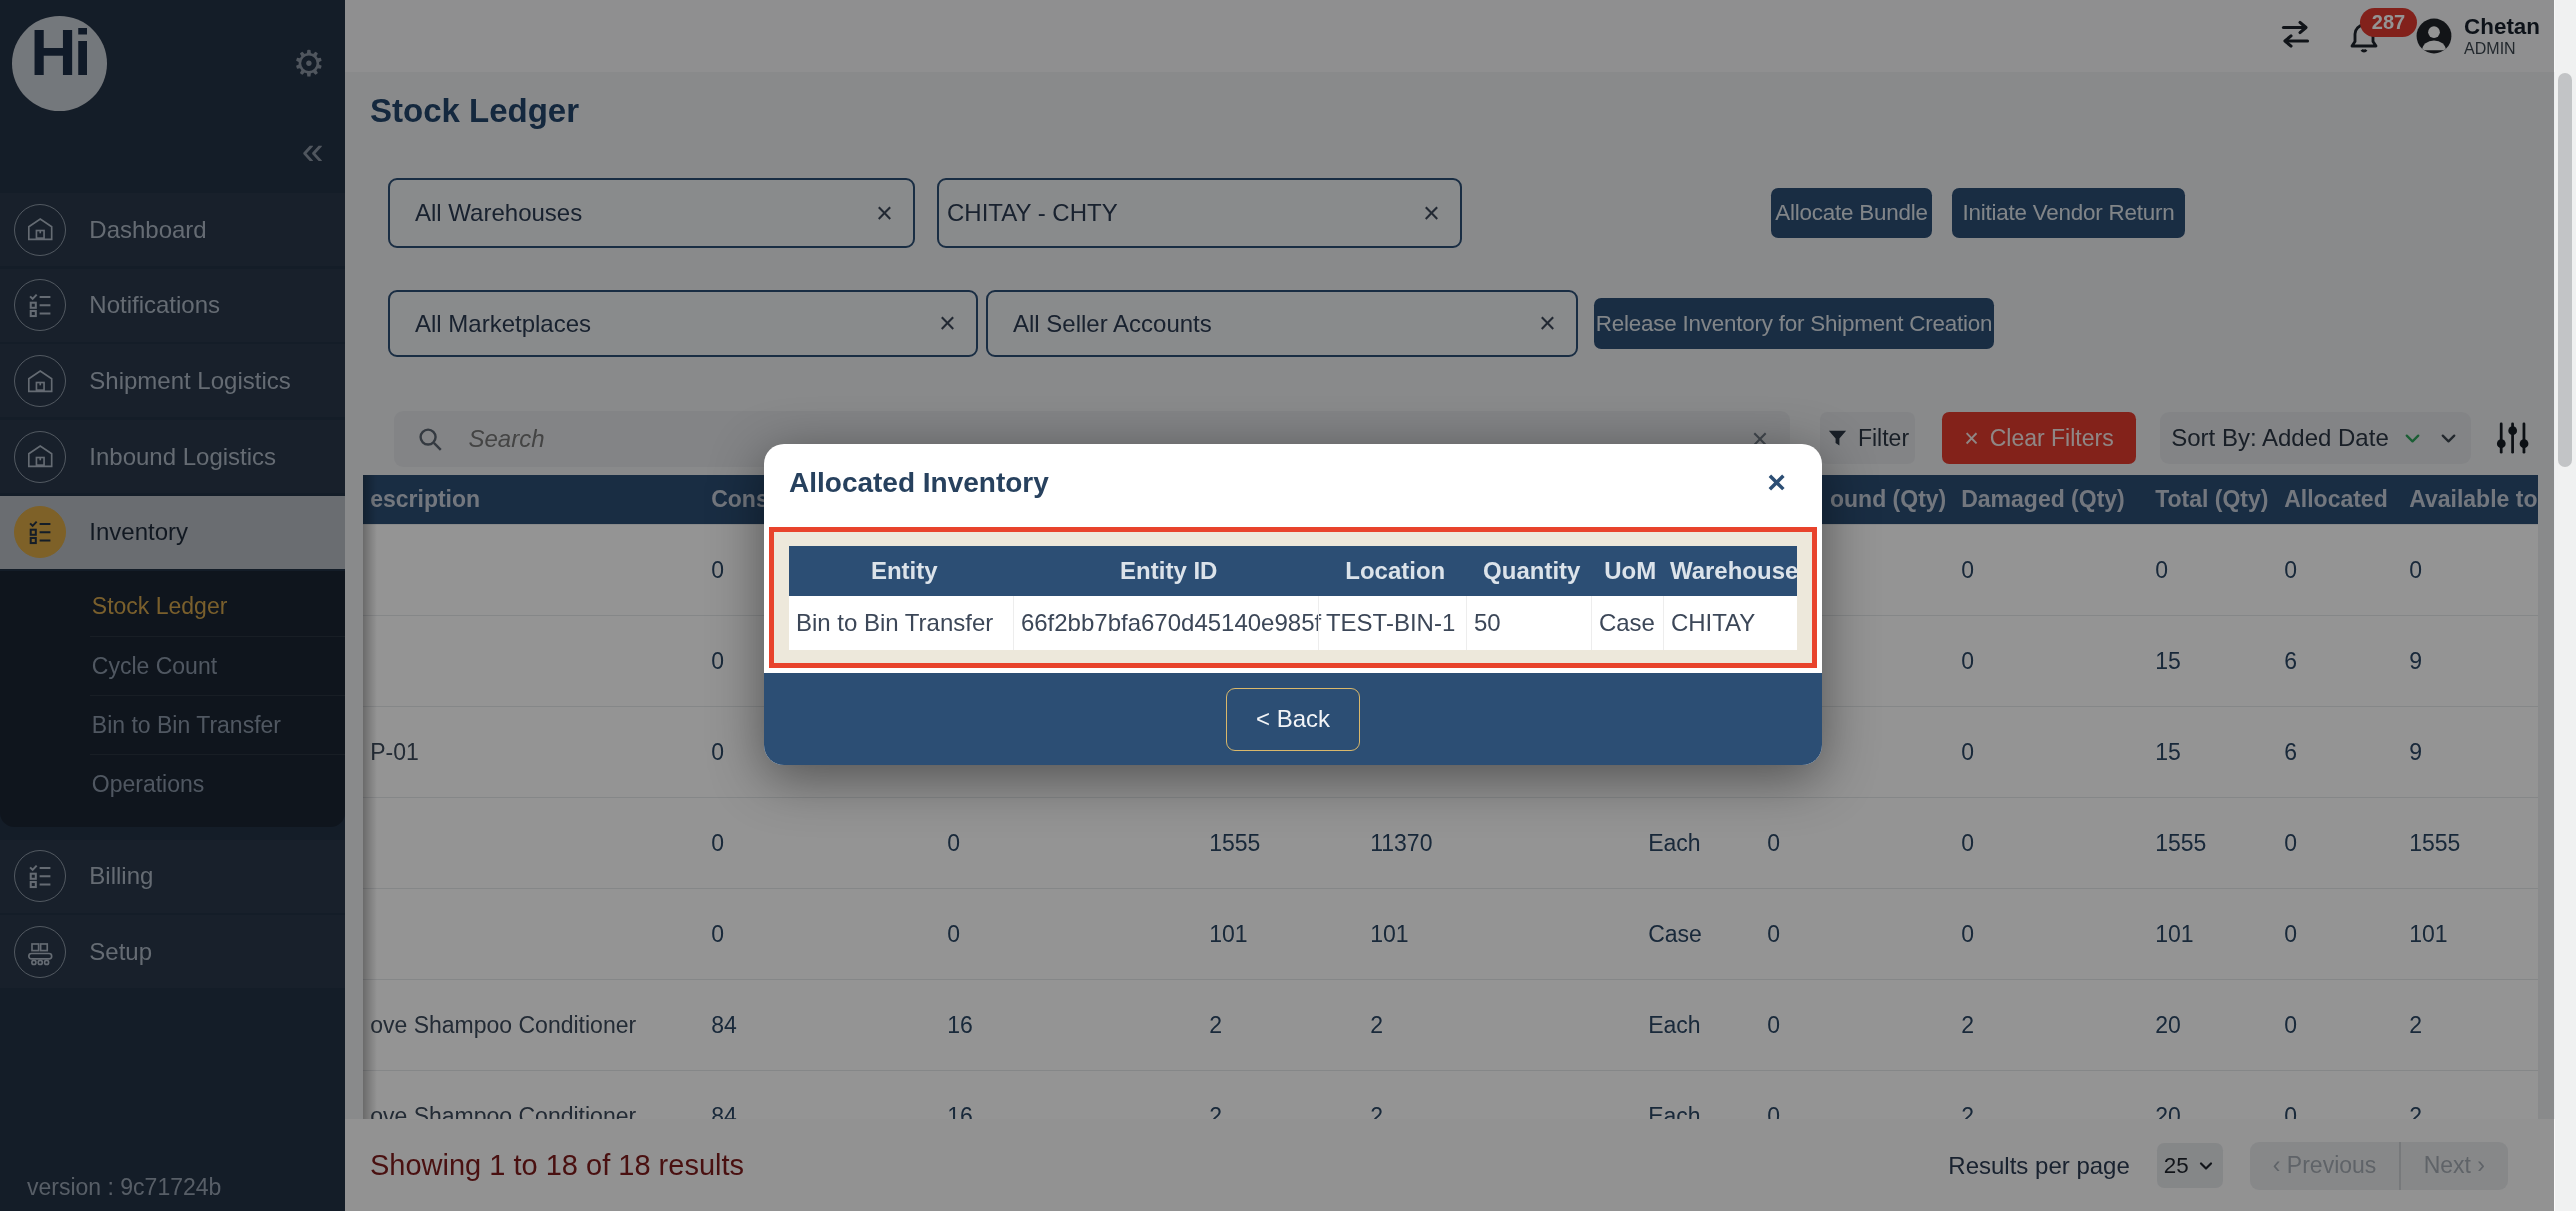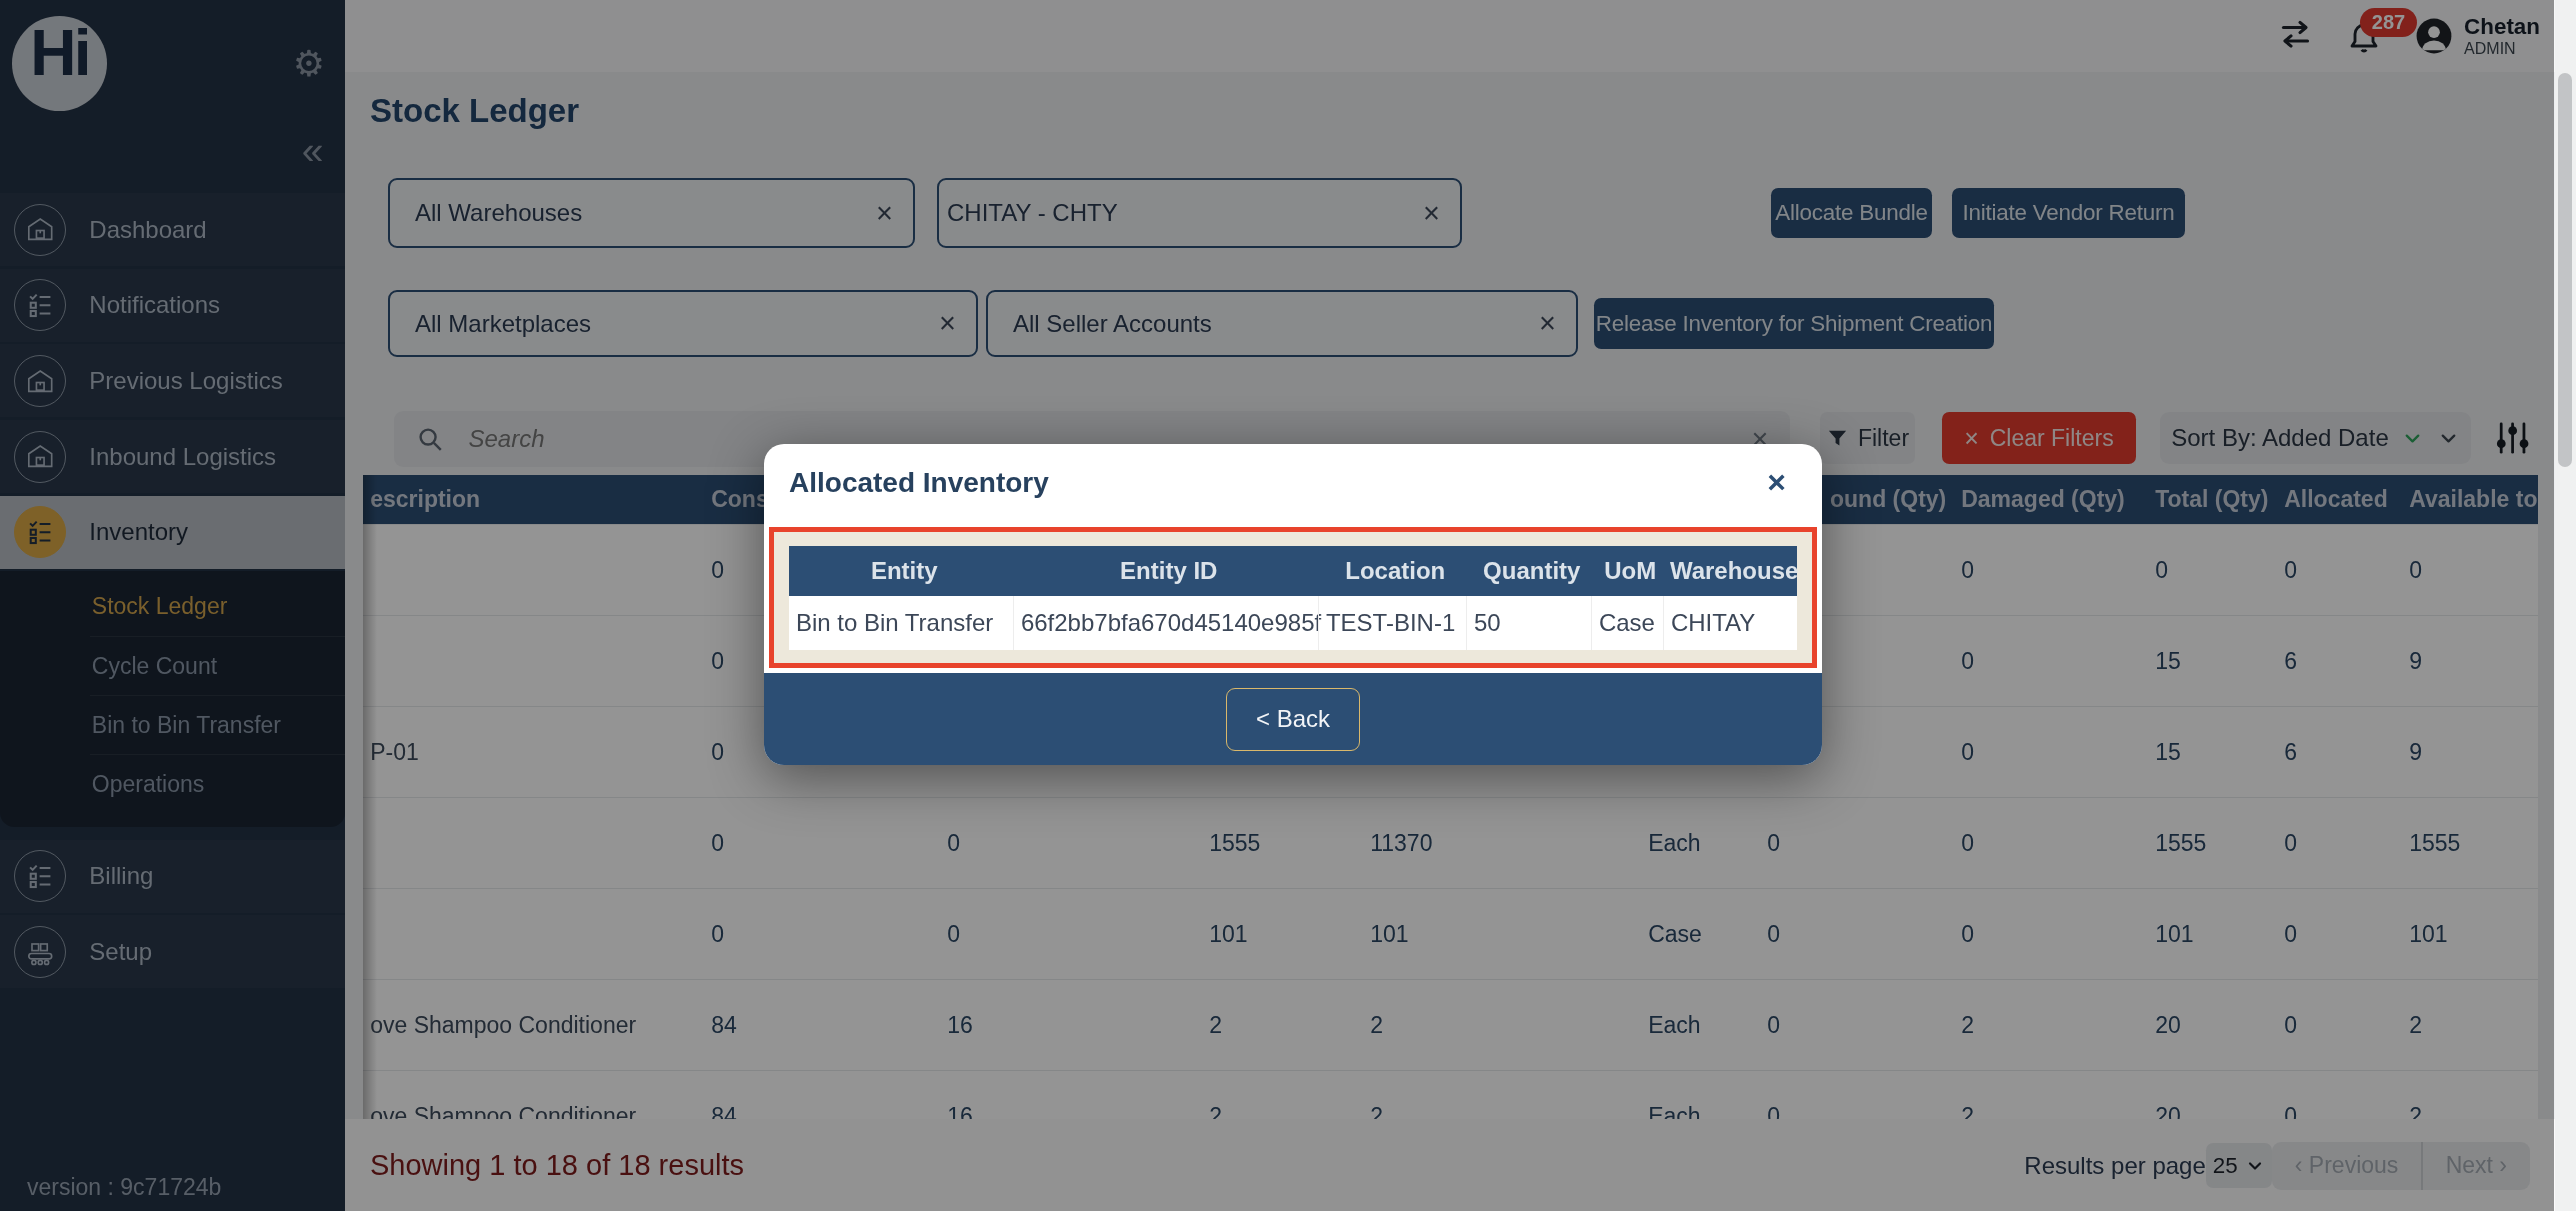--- a/index.html
+++ b/index.html
@@ -86,21 +86,21 @@
   .bt-body .bt-row { height:91px; background:#fff; border-bottom:1.3px solid #E6E8EB; align-items:center; }
   .bt-body .bt-c { font-size:23px; color:#2B4765; padding-left:7.2px; white-space:nowrap; overflow:hidden; }
   .bt-body .bt-c:first-child { color:#3D4B5C; }
   .scroll-shadow { position:absolute; left:18px; top:403px; width:14.3px; height:644px;
     background:linear-gradient(to right, rgba(0,0,0,0.28), rgba(0,0,0,0)); }
 
   
   .bottombar { position:absolute; left:0; right:0; bottom:0; height:93px; background:#FBFBFC;
     display:flex; align-items:center; }
   .summary { margin-left:25px; font-size:29px; color:#7f1d1d; }
-  .pag { position:absolute; right:46px; display:flex; align-items:center; }
+  .pag { position:absolute; right:68px; display:flex; align-items:center; gap:27px; }
   .pag-label { font-size:24px; color:#2B3B52; }
   .pageselect { width:66px; height:45px; background:#E6E8EB; border-radius:7.2px; display:flex; align-items:center;
     justify-content:center; gap:7.2px; font-size:22.4px; color:#1E242C; }
   .pageselect svg { width:20px; height:20px; }
   .prevnext { display:flex; height:48px; background:#E9EBED; border-radius:9px; overflow:hidden; }
   .prevnext button { border:none; background:transparent; font-size:23px; color:#A4ABB3; padding:0 23px;
     font-family:"Liberation Sans",sans-serif; }
   .prevnext .sep { width:1.3px; background:#CDD1D5; }
 
   
@@ -163,21 +163,21 @@
       <span>Notifications</span>
     </div>
     <div class="nav-item">
       <span class="circ">
         <svg viewBox="0 0 24 24" fill="none" stroke="currentColor" stroke-width="1.3">
             <path d="M3 10 L12 4 L21 10 V20 H3 Z"></path>
             <rect x="9" y="13" width="6" height="6"></rect>
             <path d="M12 13 v2.2"></path>
           </svg>
       </span>
-      <span>Previous Logistics</span>
+      <span>Shipment Logistics</span>
     </div>
     <div class="nav-item">
       <span class="circ">
         <svg viewBox="0 0 24 24" fill="none" stroke="currentColor" stroke-width="1.3">
             <path d="M3 10 L12 4 L21 10 V20 H3 Z"></path>
             <rect x="9" y="13" width="6" height="6"></rect>
             <path d="M12 13 v2.2"></path>
           </svg>
       </span>
       <span>Inbound Logistics</span>

